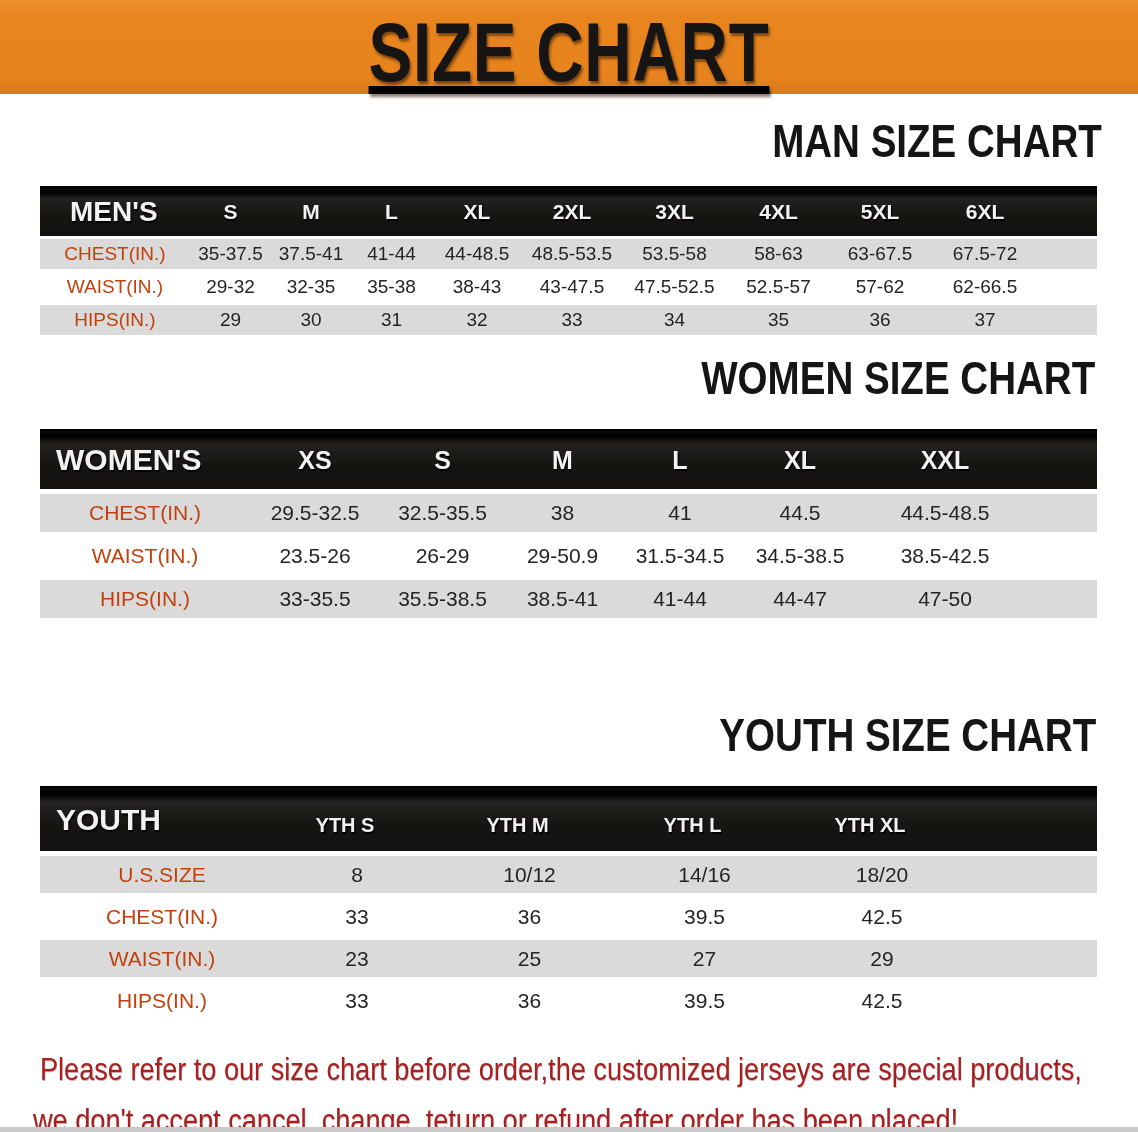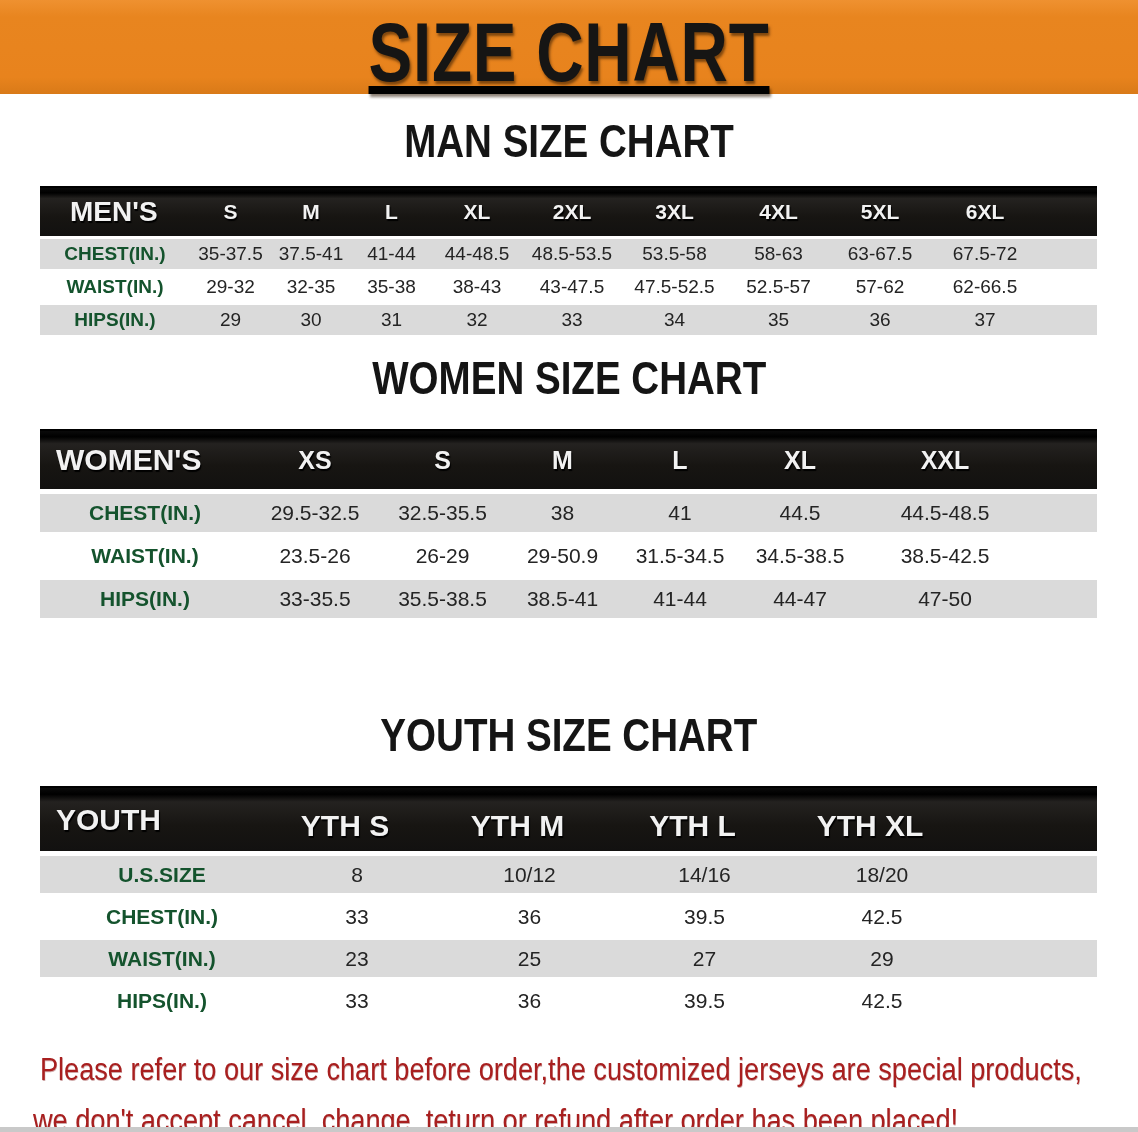--- a/index.html
+++ b/index.html
@@ -16,21 +16,21 @@
     display:flex; align-items:flex-end; justify-content:center;text-decoration:underline;
   }
   .banner-title {
     font-size:84px; font-weight:bold; color:#161514;
     letter-spacing:1px; line-height:1;
     display:inline-block; transform:scaleX(0.78);
     text-shadow:2px 3px 3px rgba(40,20,0,0.55);
     white-space:nowrap;
   }
   .section-heading {
-    text-align:center; margin-top:22px; height:50px; line-height:50px;
+    text-align:right; margin-top:22px; height:50px; line-height:50px;
   }
   .section-heading span {
     font-size:47px; font-weight:bold; color:#151515;
     display:inline-block; transform:scaleX(0.82); white-space:nowrap;
     letter-spacing:0px;
   }
   .size-table { width:1057px; margin-left:40px; }
   .thead {
     background:linear-gradient(#0a0a0a 0%, #000000 10%, #242220 22%, #171512 60%, #121110 100%);
     border-top:2px solid #000;
@@ -40,21 +40,21 @@
     font-weight:bold; padding-left:16px; white-space:nowrap;
     text-shadow:1px 2px 1px #000;
   }
   .thead .tcol {
     text-align:center; font-weight:bold; white-space:nowrap;
     text-shadow:1px 2px 1px #000;
   }
   .trow { align-items:center; }
   .tbody .trow:nth-child(odd) { background:#dadada; }
   .tbody .trow:nth-child(even) { background:#ffffff; }
-  .rlabel { text-align:center; font-weight:bold; color:#14532d; white-space:nowrap; }
+  .rlabel { text-align:center; font-weight:normal; color:#c2410c; white-space:nowrap; }
   .tcell  { text-align:center; color:#242424; white-space:nowrap; }
 
   .grid-men   { display:grid; grid-template-columns:150px 81px 80px 81px 90px 100px 105px 103px 100px 110px; padding-right:57px; }
   .grid-women { display:grid; grid-template-columns:210px 130px 125px 115px 120px 120px 170px; padding-right:67px; }
   .grid-youth { display:grid; grid-template-columns:220px 170px 175px 175px 180px; padding-right:137px; }
 
   .t-men   { margin-top:20px; }
   .t-men .thead { height:48px; }
   .t-men .tlabel { font-size:28px;padding-left:30px; }
   .t-men .tcol { font-size:21px; }
@@ -64,21 +64,21 @@
   .t-women { margin-top:26px; }
   .t-women .thead { height:58px; }
   .t-women .tlabel { font-size:30px; }
   .t-women .tcol { font-size:25px; }
   .t-women .trow { height:38px; margin-top:5px; font-size:21px; }
   .t-women .rlabel { font-size:21px; }
 
   .t-youth { margin-top:26px; }
   .t-youth .thead { height:63px; }
   .t-youth .tlabel { font-size:30px; }
-  .t-youth .tcol { font-size:30px;margin-top:12px; }
+  .t-youth .tcol { font-size:20px;margin-top:12px; }
   .t-youth .trow { height:37px; margin-top:5px; font-size:21px;padding-left:12px; }
   .t-youth .rlabel { font-size:21px; }
 
   .heading-women { margin-top:18px; }
   .heading-youth { margin-top:92px; }
 
   .footer-note { margin-top:28px; padding-left:33px; }
   .footer-line { line-height:46px; white-space:nowrap; }
   .footer-line span {
     display:inline-block; transform:scaleX(0.875); transform-origin:left center;

